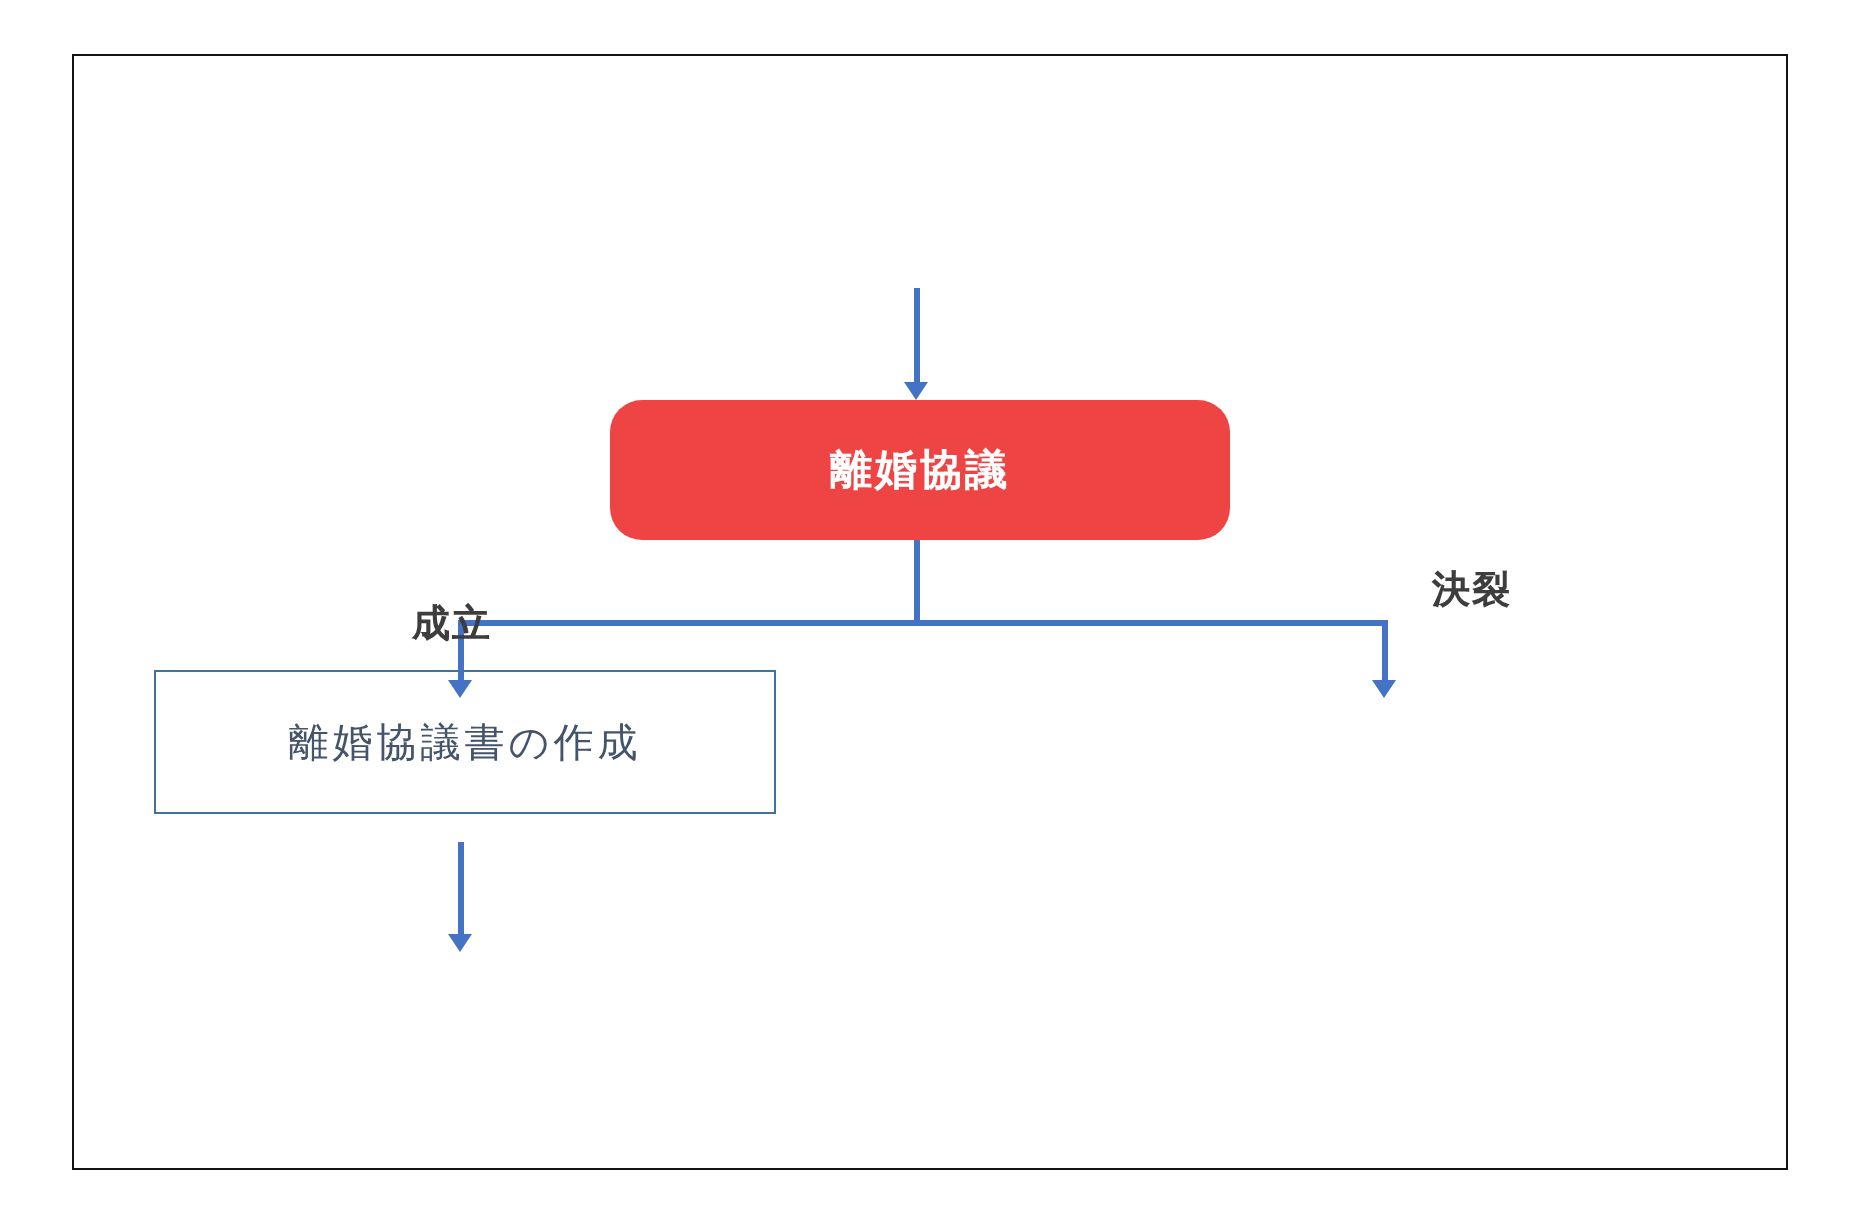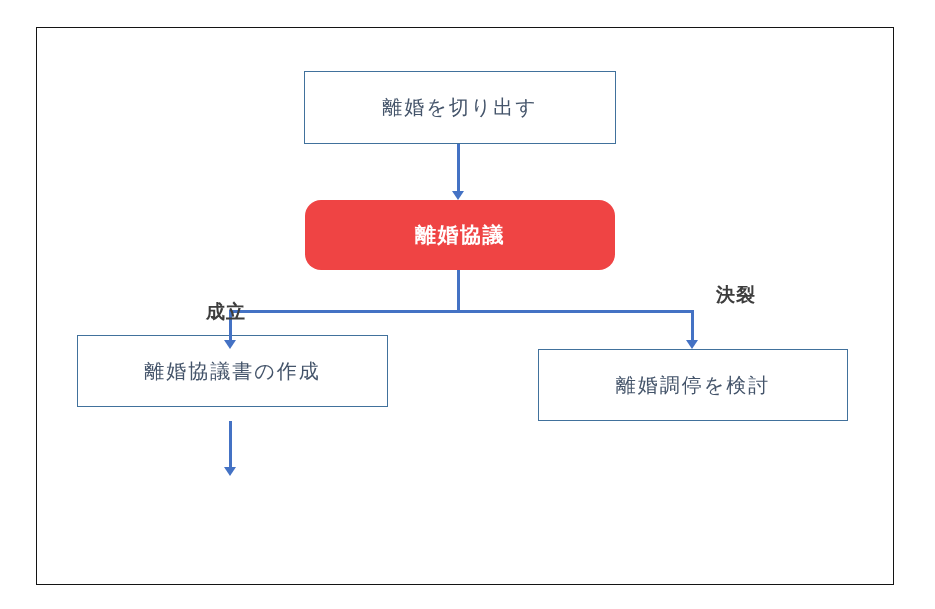--- a/index.html
+++ b/index.html
@@ -98,27 +98,25 @@
   }
   #label-success   { left: 206px; top: 299px; }
   #label-breakdown { left: 669px; top: 282px; margin-left: 47px; }
 </style>
 </head>
 <body>
 
 <div class="canvas">
   <div class="frame"></div>
 
-  <div class="node plain" id="node-start">離婚を切り出す</div>
 
   <div class="node dark-slate" id="node-negotiation">離婚協議</div>
 
   <div class="node plain" id="node-draft">離婚協議書の作成</div>
 
-  <div class="node plain" id="node-mediation">離婚調停を検討</div>
 
 
   <div class="vline" id="edge-start-negotiation"></div>
   <div class="arrowhead" id="head-negotiation"></div>
 
   <div class="vline" id="edge-stem"></div>
   <div class="hline" id="edge-branch-h"></div>
 
   <div class="vline" id="edge-left-descent"></div>
   <div class="arrowhead" id="head-draft"></div>

